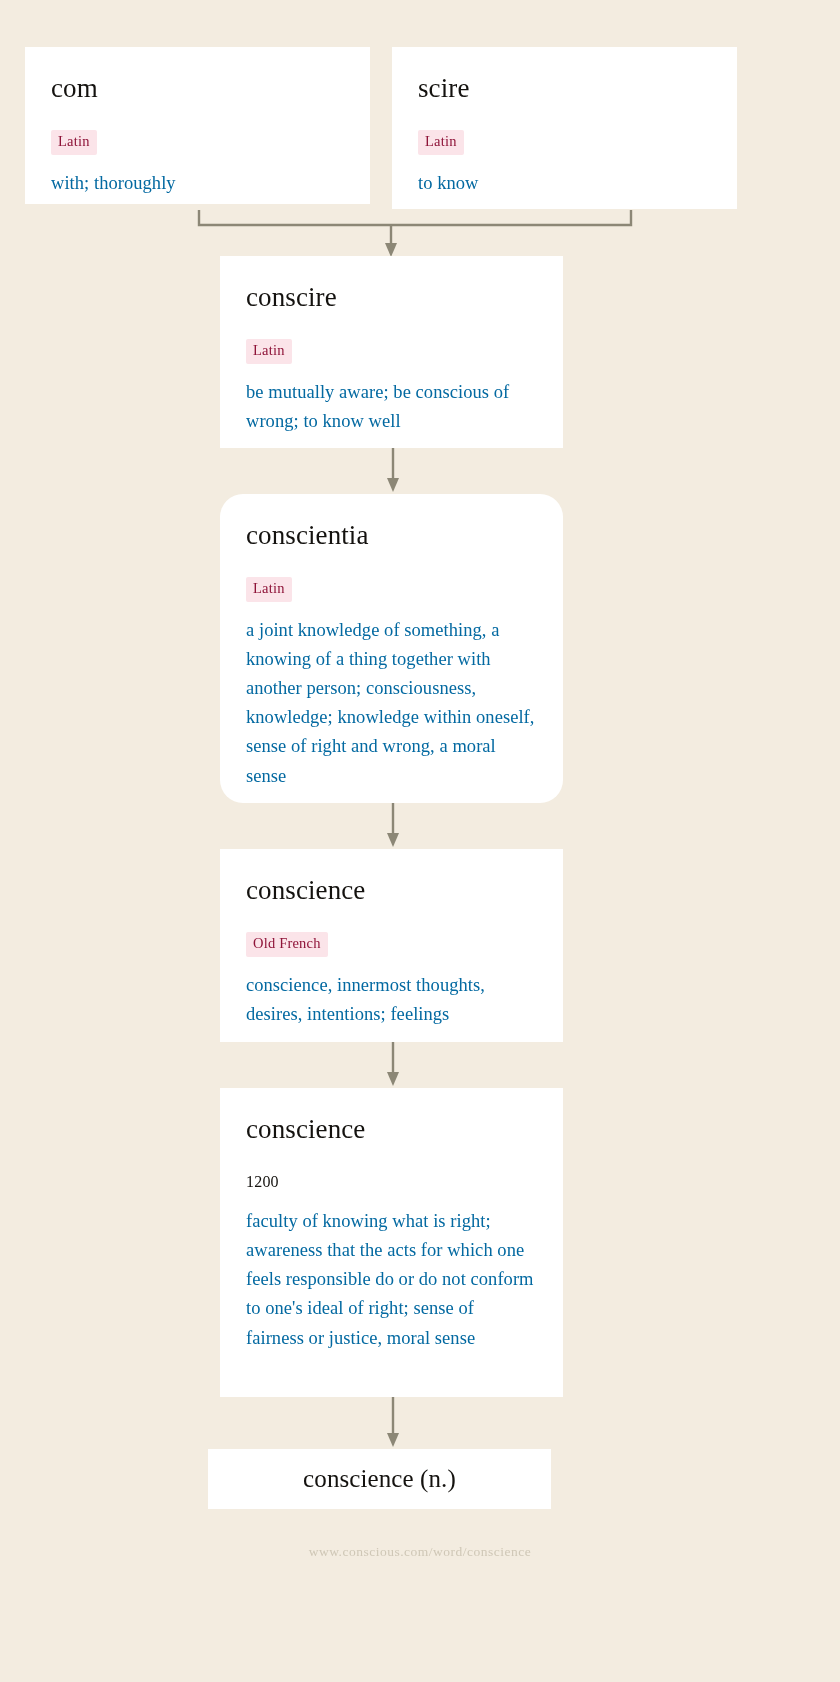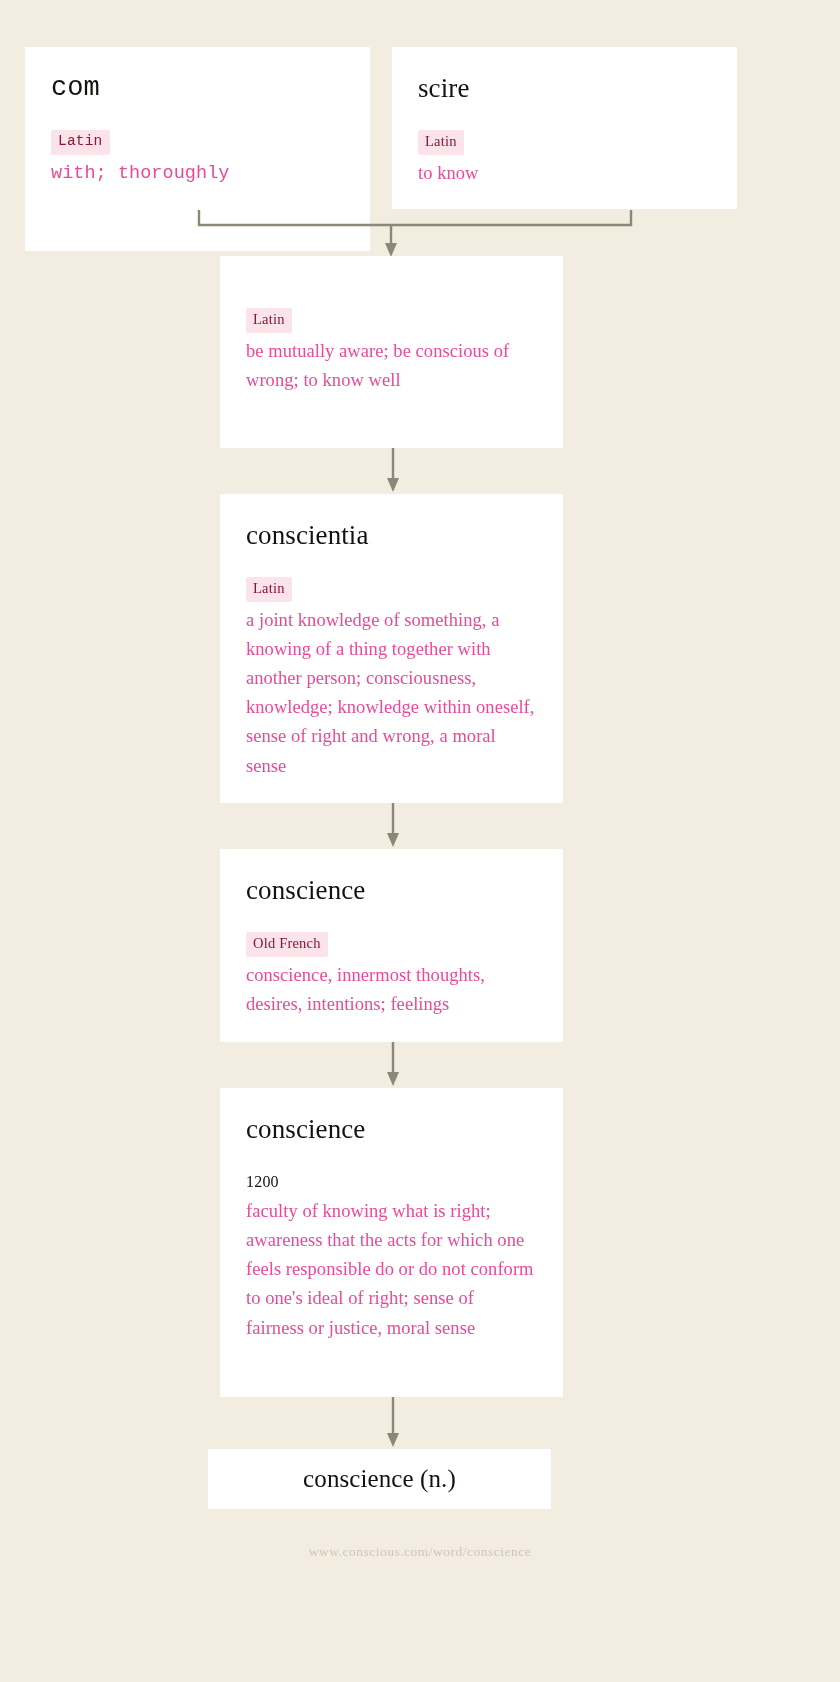--- a/index.html
+++ b/index.html
@@ -52,24 +52,24 @@
     letter-spacing: 0.2px;
   }
   .year-tag {
     display: inline-block;
     color: #14120f;
     font-size: 16px;
     line-height: 1.35;
     letter-spacing: 0.2px;
   }
   .definition {
-    margin-top: 4px;
+    margin-top: 14px;
     font-size: 18.5px;
     line-height: 1.58;
-    color: #ec4899;
+    color: #0369a1;
     letter-spacing: 0.05px;
   }
 
   
   .card.terminal {
     padding: 0;
     display: flex;
     align-items: center;
     justify-content: center;
     text-align: center;
@@ -96,21 +96,21 @@
     color: #cfc7b6;
     font-size: 13.5px;
     letter-spacing: 0.5px;
   }
 </style>
 </head>
 <body>
 
 <div id="stage">
 
-  <div class="card" style="left:25px; top:47px; width:345px; height:204px;font-family:Liberation Mono, monospace;">
+  <div class="card" style="left:25px; top:47px; width:345px; height:157px;">
     <div class="headword">com</div>
     <div class="tag-row">
       <span class="lang-tag">Latin</span>
     </div>
     <div class="definition">with; thoroughly</div>
   </div>
 
   <div class="card" style="left:392px; top:47px; width:345px; height:162px;">
     <div class="headword">scire</div>
     <div class="tag-row">
@@ -123,34 +123,35 @@
     <svg width="450" height="50" viewBox="0 0 450 50" aria-hidden="true">
       <g stroke="#8c8776" stroke-width="2.4" fill="none">
         <path d="M9,1 L9,16 L441,16 L441,1"></path>
         <path d="M201,16 L201,38"></path>
       </g>
       <polygon points="201,48 195,34 207,34" fill="#8c8776"></polygon>
     </svg>
   </div>
 
   <div class="card" style="left:220px; top:256px; width:343px; height:192px;">
+    <div class="headword">conscire</div>
     <div class="tag-row">
       <span class="lang-tag">Latin</span>
     </div>
     <div class="definition">be mutually aware; be conscious of wrong; to know well</div>
   </div>
 
   <div class="conn" style="left:384px; top:448px; width:18px; height:46px;">
     <svg width="18" height="46" viewBox="0 0 18 46" aria-hidden="true">
       <line x1="9" y1="0" x2="9" y2="34" stroke="#8c8776" stroke-width="2.4"></line>
       <polygon points="9,44 3,30 15,30" fill="#8c8776"></polygon>
     </svg>
   </div>
 
-  <div class="card" style="left:220px; top:494px; width:343px; height:309px;">
+  <div class="card" style="left:220px; top:494px; width:343px; height:309px;border-radius:23px;">
     <div class="headword">conscientia</div>
     <div class="tag-row">
       <span class="lang-tag">Latin</span>
     </div>
     <div class="definition">a joint knowledge of something, a knowing of a thing together with another person; consciousness, knowledge; knowledge within oneself, sense of right and wrong, a moral sense</div>
   </div>
 
   <div class="conn" style="left:384px; top:803px; width:18px; height:46px;">
     <svg width="18" height="46" viewBox="0 0 18 46" aria-hidden="true">
       <line x1="9" y1="0" x2="9" y2="34" stroke="#8c8776" stroke-width="2.4"></line>

